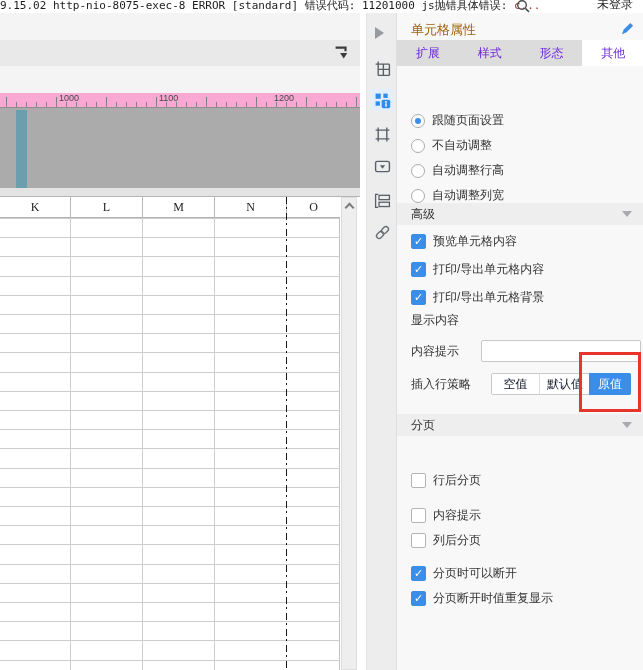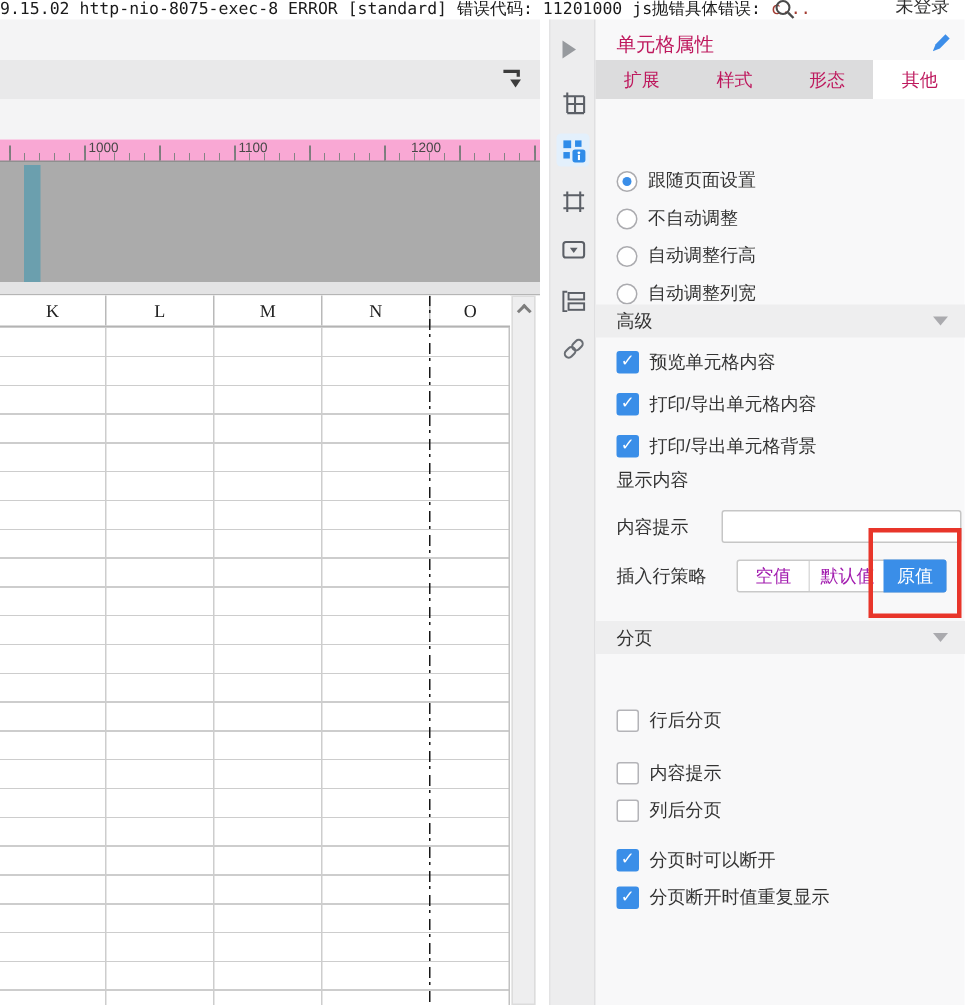--- a/index.html
+++ b/index.html
@@ -53,24 +53,24 @@
   #toolstrip { position:absolute; left:366px; top:13px; width:30px; height:657px; background:#ededee;
                border-left:1px solid #e3e3e4; }
   .strip-icon { position:absolute; left:4px; width:22px; height:22px; display:flex;
                 align-items:center; justify-content:center; }
   .strip-icon.active-tile { background:#e3f0fc; border-radius:3px; }
   #collapse-arrow { position:absolute; left:8px; top:14px; width:0; height:0;
       border-top:6px solid transparent; border-bottom:6px solid transparent; border-left:9px solid #979a9e; }
   
   #panel { position:absolute; left:396px; top:13px; width:247px; height:657px; background:#f8f8f9;
            border-left:1px solid #dfdfe1; font-size:12px; }
-  #panel-title { position:absolute; left:14px; top:8px; font-size:13px; color:#be185d; }
+  #panel-title { position:absolute; left:14px; top:8px; font-size:13px; color:#a16207; }
   #panel-pencil { position:absolute; right:8px; top:8px; }
   #tabs { position:absolute; left:0; top:27px; width:247px; height:26px; display:flex; background:#dcdcdd; }
-  .tab { flex:1; display:flex; align-items:center; justify-content:center; color:#be185d; cursor:default; }
+  .tab { flex:1; display:flex; align-items:center; justify-content:center; color:#6d28d9; cursor:default; }
   .tab.active { background:#fff; }
   .section-bar { position:absolute; left:0; width:247px; background:#eeeeef; display:flex;
                  align-items:center; padding-left:14px; color:#333; }
   .collapse-tri { position:absolute; right:12px; width:0; height:0;
       border-left:5px solid transparent; border-right:5px solid transparent; border-top:6px solid #aaaaae; }
   .opt-row { position:absolute; left:14px; height:25px; display:flex; align-items:center; gap:7px; }
   .radio { width:14px; height:14px; border:1px solid #ababaf; border-radius:50%; background:#fff;
            display:flex; align-items:center; justify-content:center; }
   .radio .dot { width:6px; height:6px; border-radius:50%; background:#3a8ee8; }
   .checkbox { width:15px; height:15px; border:1px solid #b4b4b8; border-radius:2px; background:#fff;
@@ -80,21 +80,21 @@
   .field-row .flabel { line-height:30px; color:#333; }
   .dropdown { position:absolute; left:70px; top:4px; width:160px; height:22px; background:#fff;
               border:1px solid #c6c6c6; border-radius:2px; line-height:20px; padding-left:10px; color:#333; }
   .dropdown .chev { position:absolute; right:6px; top:7px; width:7px; height:7px;
       border-right:1px solid #8a8a8a; border-bottom:1px solid #8a8a8a; transform:rotate(45deg) translateY(-2px); }
   .textinput { position:absolute; left:70px; top:4px; width:160px; height:22px; background:#fff;
                border:1px solid #c6c6c6; border-radius:2px; padding:0 6px; font-size:12px;
                font-family:"Liberation Sans",sans-serif; }
   .segmented { position:absolute; left:80px; top:4px; width:140px; height:22px; display:flex;
                border:1px solid #c9c9c9; border-radius:2px; background:#fff; }
-  .segment { display:flex; align-items:center; justify-content:center; color:#a21caf; }
+  .segment { display:flex; align-items:center; justify-content:center; color:#0f172a; }
   .segment.s1 { width:47px; }
   .segment.s2 { width:51px; border-left:1px solid #dcdcdc; }
   .segment.s3 { width:42px; background:#3a8ee8; color:#fff; margin:-1px; height:22px;
                 border-radius:0 2px 2px 0; }
   #red-annotation { position:absolute; left:182px; top:339px; width:62px; height:60px;
       border:3px solid #e8352a; z-index:10; }
   svg { display:block; }
 </style>
 </head>
 <body>

